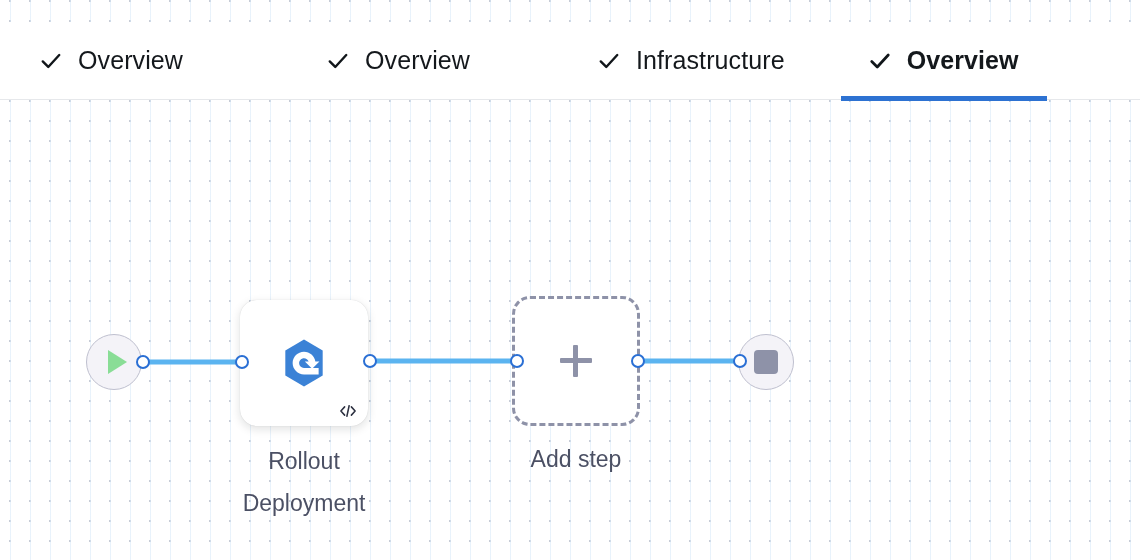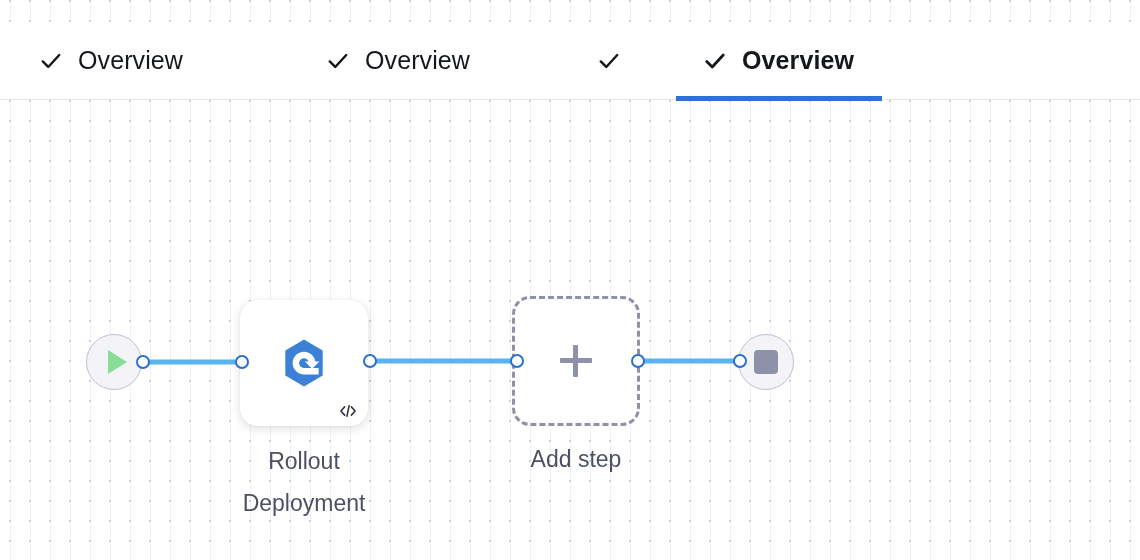--- a/index.html
+++ b/index.html
@@ -225,20 +225,21 @@
       <span class="tab-label">Overview</span>
 
     </div>
 
     <div class="tab tab-infrastructure">
       <span class="check">
         <svg viewBox="0 0 24 24" fill="none" stroke="currentColor" stroke-width="2.6" stroke-linecap="round" stroke-linejoin="round">
             <path d="M3 12.5 L9 18.5 L21 5.5"></path>
           </svg>
       </span>
+      <span class="tab-label">Infrastructure</span>
 
     </div>
 
     <div class="tab tab-execution active">
       <span class="check">
         <svg viewBox="0 0 24 24" fill="none" stroke="currentColor" stroke-width="3" stroke-linecap="round" stroke-linejoin="round">
             <path d="M3 12.5 L9 18.5 L21 5.5"></path>
           </svg>
       </span>
       <span class="tab-label">Overview</span>

